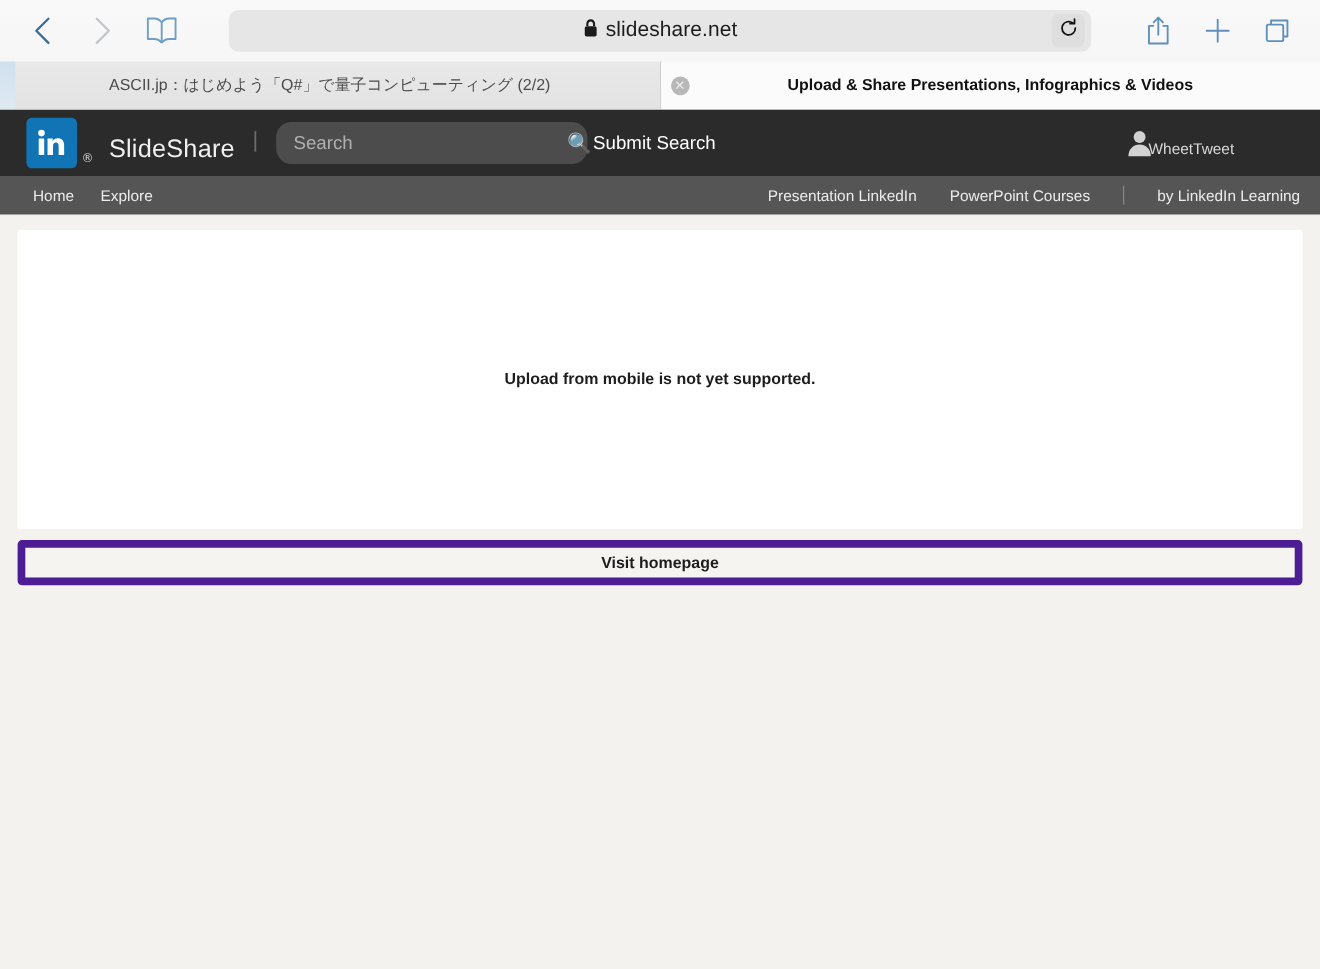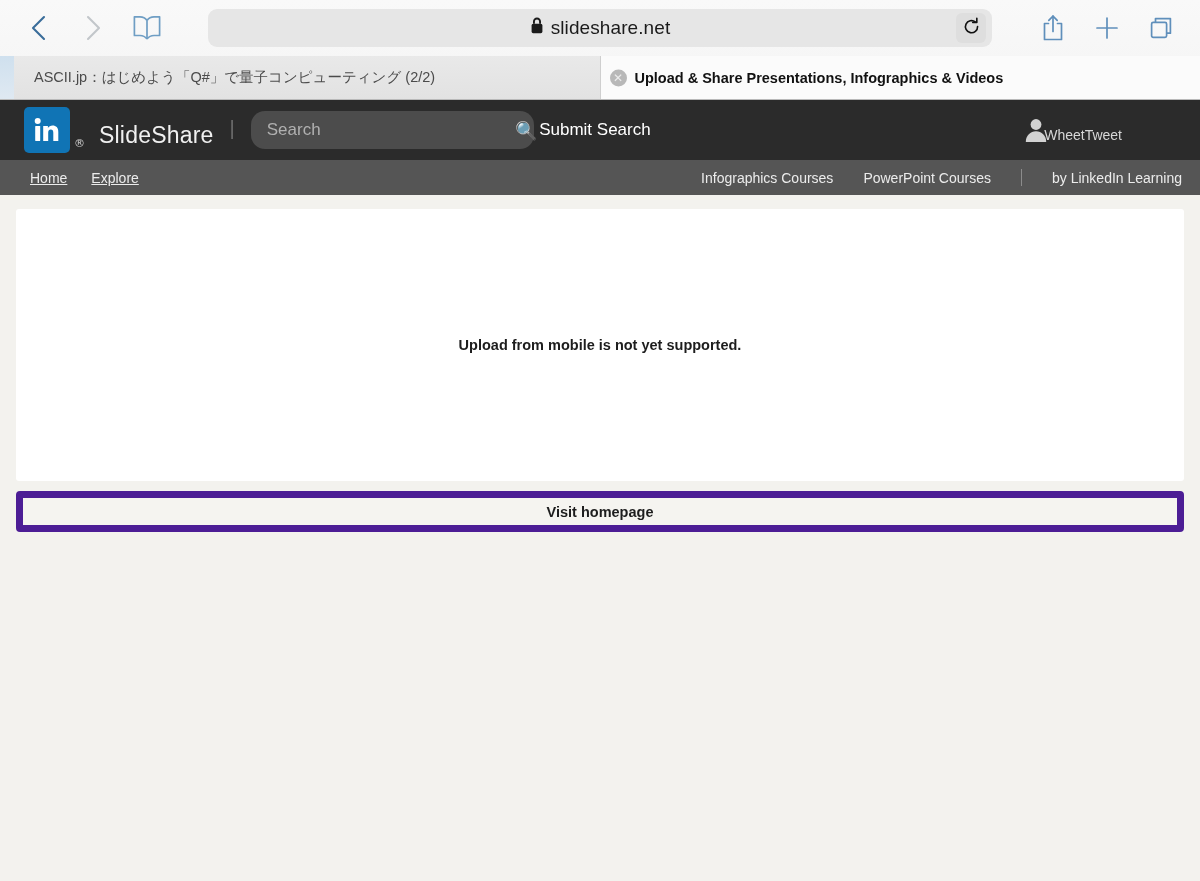--- a/index.html
+++ b/index.html
@@ -83,20 +83,21 @@
     height: 44px;
     display: flex;
     align-items: stretch;
     border-bottom: 1px solid #b9b9b9;
     background: #f3f3f3;
   }
   .tab {
     flex: 1 1 0;
     display: flex;
     align-items: center;
+    justify-content: center;
     position: relative;
     font-size: 14.5px;
     border-right: 1px solid #cfcfcf;
     min-width: 0;
   }
   .tab.inactive {
     background: linear-gradient(to bottom, #e9e9e9, #e2e2e2);
     color: #4b4b4b;
     font-weight: 400;
   }
@@ -232,21 +233,21 @@
   
   .ss-nav {
     height: 35px;
     background: #555555;
     display: flex;
     align-items: center;
     padding: 0 18px 0 30px;
     font-size: 14px;
     color: #ececec;
   }
-  .nav-left { display: flex; align-items: flex-end; gap: 24px; text-decoration: underline; }
+  .nav-left { display: flex; align-items: flex-end; gap: 24px; }
   .nav-right { margin-left: auto; display: flex; align-items: center; }
   .nav-link { color: #ececec; text-decoration: none; white-space: nowrap; }
   .nav-right .nav-link { margin-left: 30px; }
   .nav-divider {
     width: 1px;
     height: 17px;
     background: #8c8c8c;
     margin: 0 0 0 30px;
   }
 
@@ -419,21 +420,21 @@
     </div>
 
   </div>
 
   <div class="ss-nav">
     <div class="nav-left">
       <span class="nav-link">Home</span>
       <span class="nav-link">Explore</span>
     </div>
     <div class="nav-right">
-      <span class="nav-link">Infographics Courses</span>
+      <span class="nav-link">Presentation LinkedIn</span>
       <span class="nav-link">PowerPoint Courses</span>
       <span class="nav-divider"></span>
       <span class="nav-link">by LinkedIn Learning</span>
     </div>
   </div>
 
   <div class="page-body">
     <div class="content-card">
       <span class="card-message">Upload from mobile is not yet supported.</span>
     </div>

